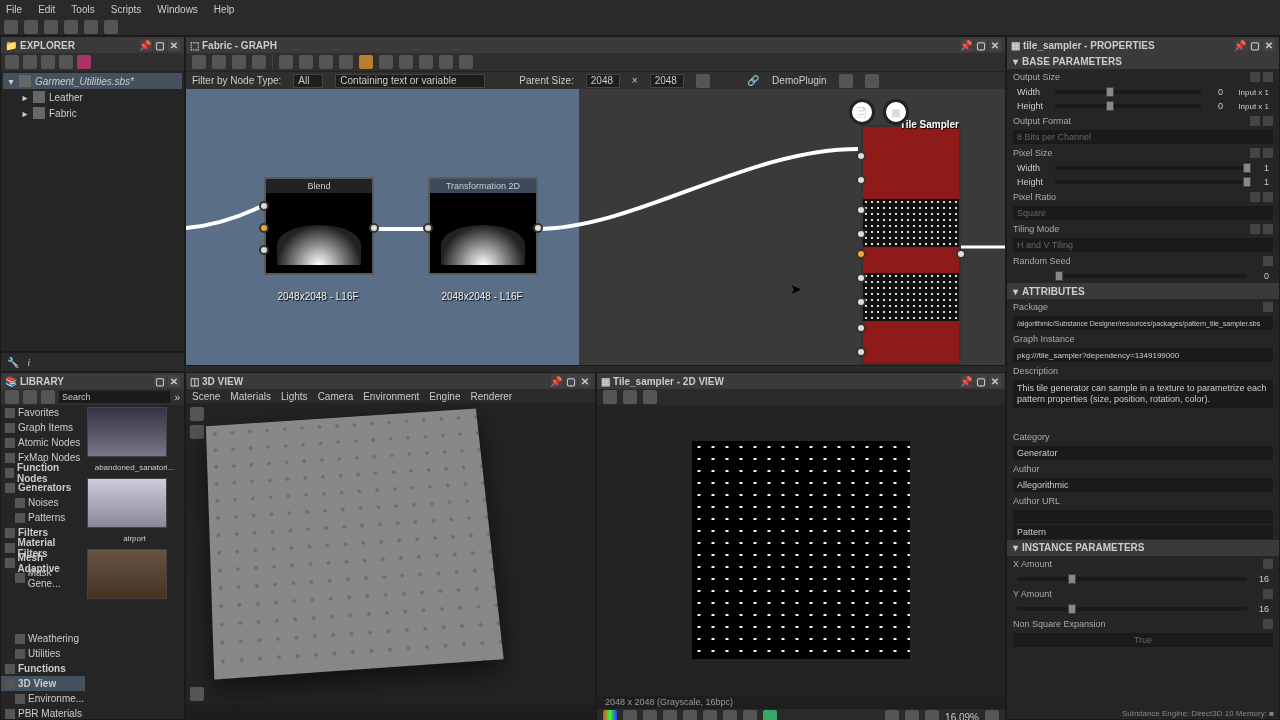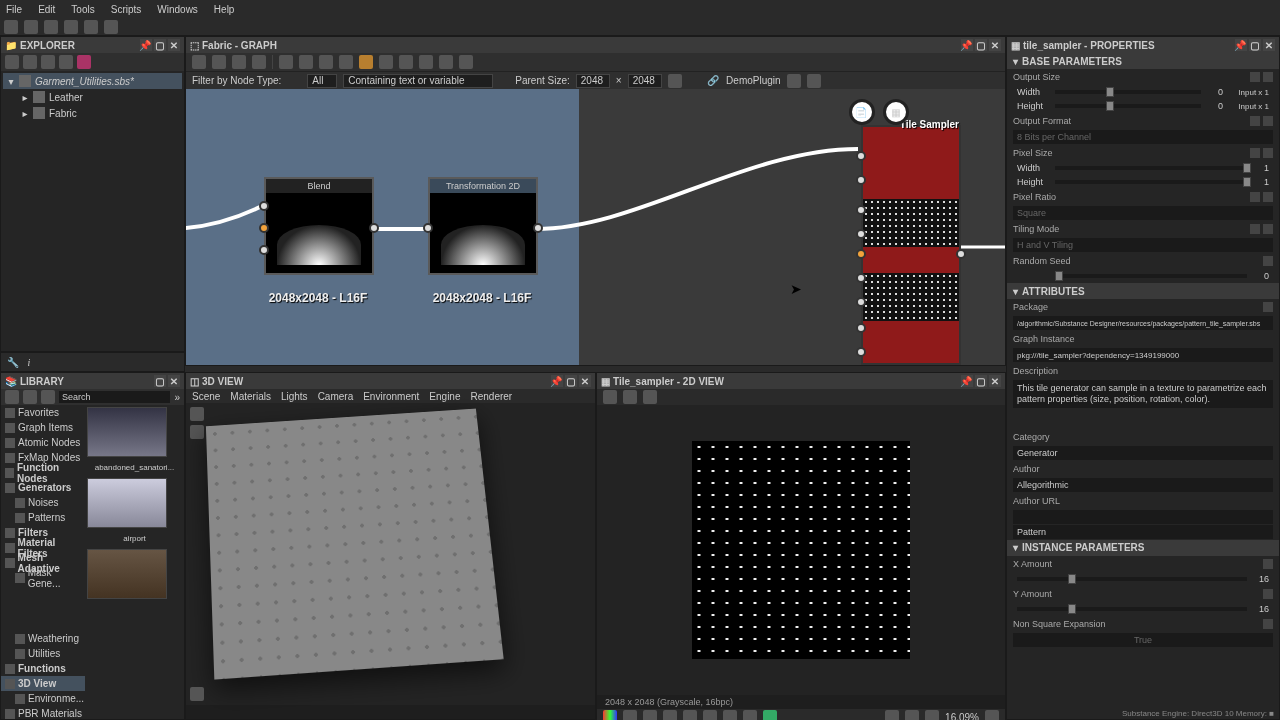--- a/index.html
+++ b/index.html
@@ -26,30 +26,30 @@
 .explorer-tb { height: 18px; background: #2f2f2f; display: flex; align-items: center; gap: 4px; padding: 0 4px; }
 .tree { padding: 2px; }
 .tree-row { display: flex; align-items: center; height: 16px; padding-left: 4px; gap: 4px; }
 .tree-row.root { background: #44515e; }
 .tree-row .arrow { width: 8px; text-align: center; }
 .tree-icon { width: 12px; height: 12px; background: #666; }
 
 
 .graph { position: absolute; left: 185px; top: 0; width: 821px; height: 330px; background: #3a3a3a; border: 1px solid #1a1a1a; }
 .graph-tb { height: 18px; background: #2f2f2f; display: flex; align-items: center; gap: 6px; padding: 0 6px; }
-.graph-tb2 { height: 18px; background: #2f2f2f; display: flex; align-items: center; gap: 6px; padding: 0 6px; border-top: 1px solid #222; }
+.graph-tb2 { height: 18px; background: #2f2f2f; display: flex; align-items: center; gap: 12px; padding: 0 6px; border-top: 1px solid #222; }
 .combo { background: #1e1e1e; border: 1px solid #444; height: 14px; padding: 0 4px; display: flex; align-items: center; font-size: 9px; }
 .graph-canvas { position: relative; height: calc(100% - 52px); background: linear-gradient(to right, #5a6f87 0%, #5a6f87 48%, #3a3a3a 48%); overflow: hidden; }
 
 .node { position: absolute; width: 110px; background: #000; border: 2px solid #5a5a5a; }
 .node-title { background: #222; text-align: center; padding: 2px; font-size: 9px; }
 .node-title.sel { background: #3a4a5a; }
 .node-body { height: 80px; background: #000; position: relative; }
 .node-body .gradient { position:absolute; left:10%; right:10%; top:40%; bottom:10%; background: radial-gradient(ellipse at center bottom, #fff 0%, #222 70%); border-radius: 50% 50% 0 0; }
-.node-info { text-align:center; color:#eee; font-size:12px; padding-top:4px; font-weight:bold; text-shadow:1px 1px 1px #000; }
+.node-info { text-align:center; color:#eee; font-size:10px; padding-top:4px; font-weight:normal; text-shadow:1px 1px 1px #000; }
 .port { position:absolute; width:10px; height:10px; border-radius:50%; background:#ddd; border:2px solid #333; }
 .port.orange { background:#f2a33c; }
 
 .bignode { position:absolute; right:44px; top:36px; width:100px; height:240px; background:#8f1a1a; border:2px solid #333; }
 .bignode .dotband { position:absolute; left:0; right:0; height:48px; background-image: radial-gradient(#ddd 1px, transparent 1px); background-size: 6px 6px; background-color:#111; }
 .bignode-label { position:absolute; top:-8px; right:0; color:#fff; font-weight:bold; font-size:10px; text-shadow:1px 1px 1px #000;}
 .iconcircle { position:absolute; width:26px; height:26px; border-radius:50%; background:#fff; border:3px solid #222; top:-28px; display:flex; align-items:center; justify-content:center; }
 
 
 .props { position:absolute; right:0; top:0; width:274px; bottom:0; background:#252525; border:1px solid #1a1a1a; overflow:hidden; }
@@ -179,21 +179,21 @@
     <span class="tbicon"></span>
     <span class="tbicon" style="background:#b87f2f;"></span>
     <span class="tbicon"></span>
     <span class="tbicon"></span>
     <span class="tbicon"></span>
     <span class="tbicon"></span>
     <span class="tbicon"></span>
   </div>
   <div class="graph-tb2">
     <span>Filter by Node Type:</span>
-    <div class="combo" style="width:30px;margin-left:20px;">
+    <div class="combo" style="width:30px;">
           <span>All</span>
         </div>
     <div class="combo" style="width:150px;">
           <span>Containing text or variable</span>
         </div>
     <span style="width:10px;"></span>
     <span>Parent Size:</span>
     <div class="combo" style="width:34px;">
           <span>2048</span>
         </div>

